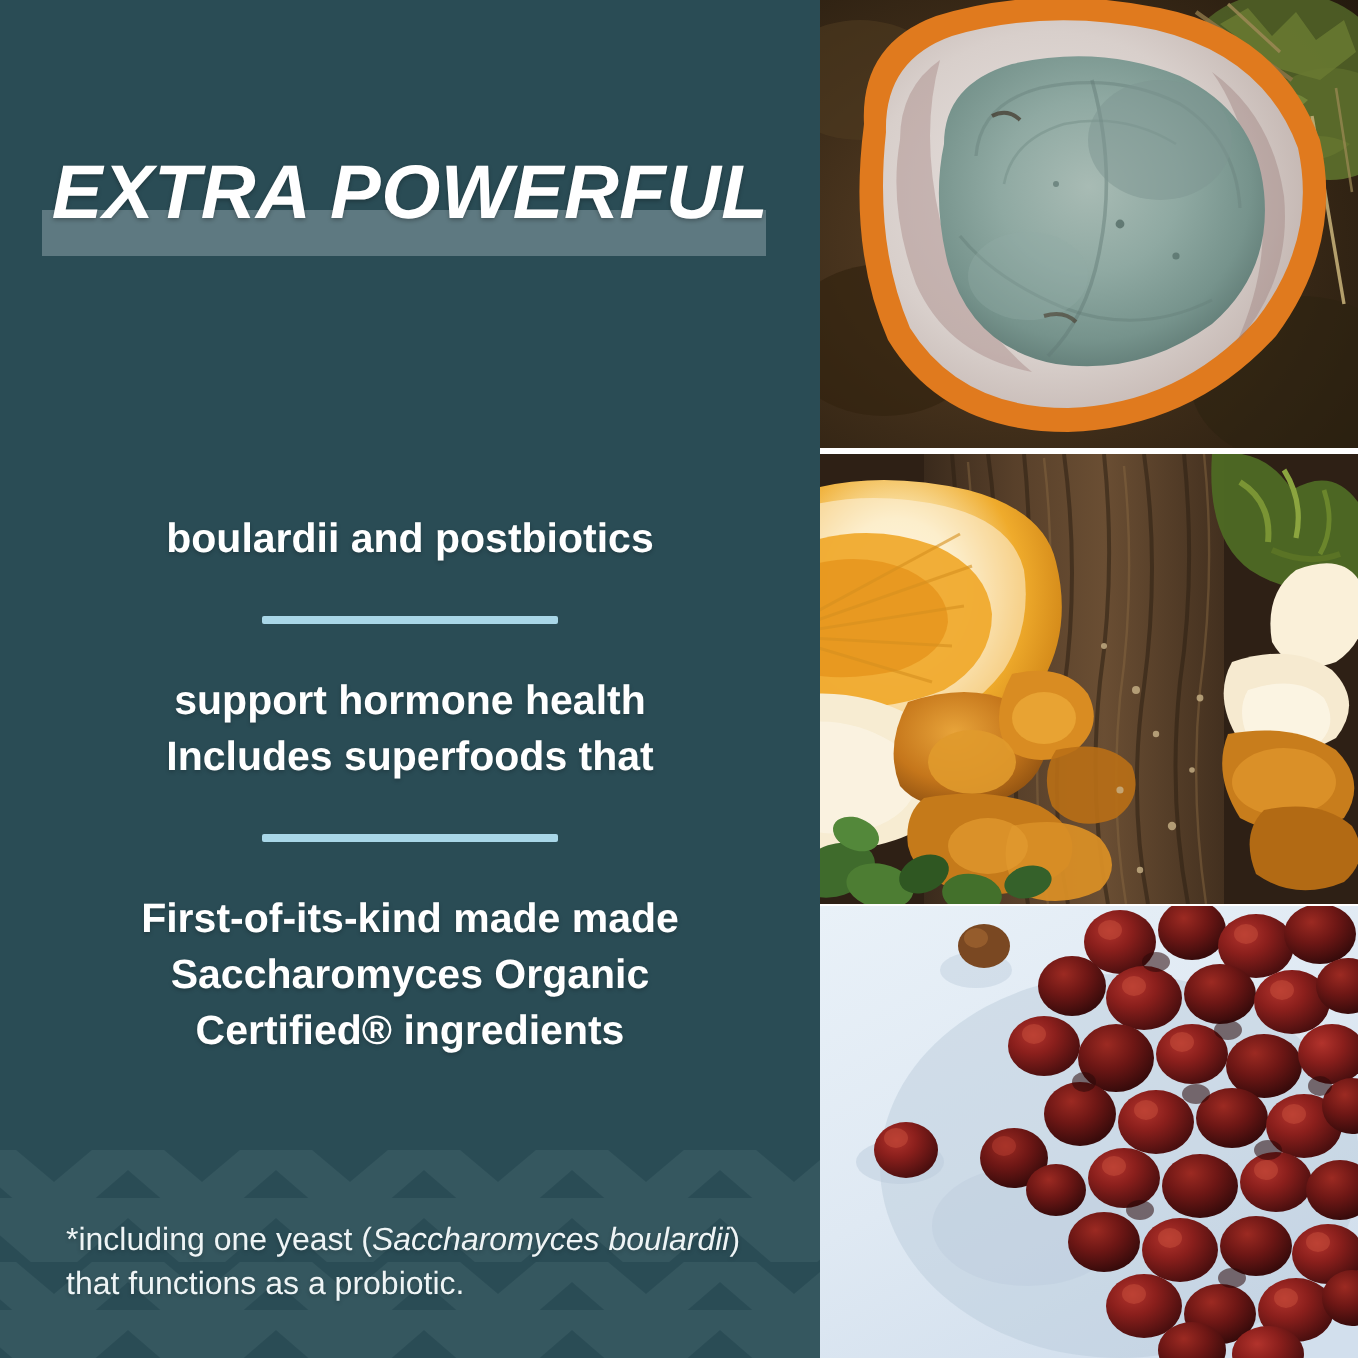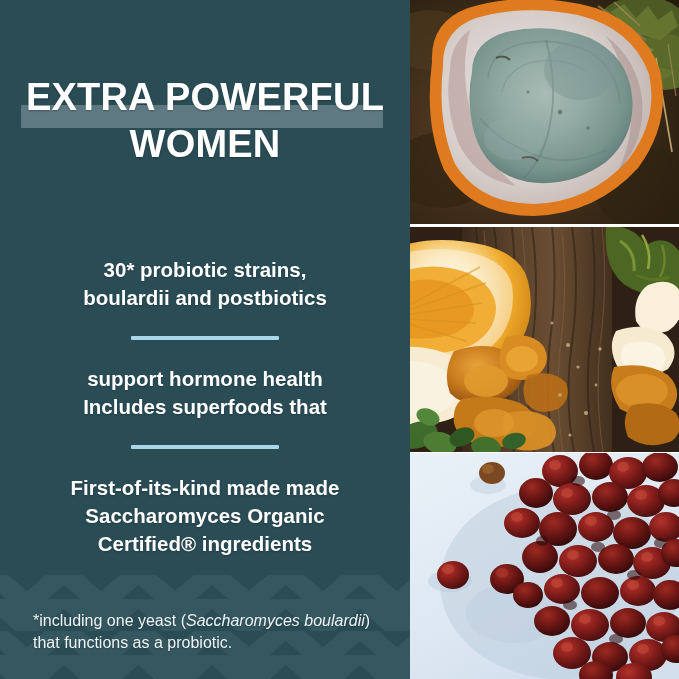--- a/index.html
+++ b/index.html
@@ -45,20 +45,21 @@
     position: relative;
     display: block;
     color: #ffffff;
     font-weight: 800;
     font-size: 38px;
     letter-spacing: 0.2px;
     line-height: 47px;
     text-transform: uppercase;
     text-shadow: 0 1px 2px rgba(0,0,0,0.28);
     white-space: nowrap;
+    font-style: italic;
   }
   .hl-highlight {
     position: absolute;
     left: 21px;
     top: 105px;
     width: 362px;
     height: 23px;
     background: #7e959c;
     opacity: 0.62;
     z-index: 2;
@@ -140,27 +141,25 @@
           <path d="M0,24 L18,24 L37,40 L56,24 L74,24 L74,34 L37,66 L0,34 Z" fill="#35575f"></path>
         </pattern>
       </defs>
       <rect x="0" y="0" width="440" height="110" fill="url(#chev)"></rect>
     </svg>
 
     <div class="hl-highlight"></div>
 
     <div class="headline">
       <span class="headline-line">EXTRA POWERFUL</span>
-      <span class="headline-line">WOMEN</span>
     </div>
 
     <div class="bullets">
 
       <div class="bullet">
-        <div>30* probiotic strains,</div>
         <div>boulardii and postbiotics</div>
       </div>
 
       <div class="gap-a"></div>
       <div class="divider-wrap">
         <div class="divider"></div>
       </div>
       <div class="gap-b"></div>
 
       <div class="bullet">

